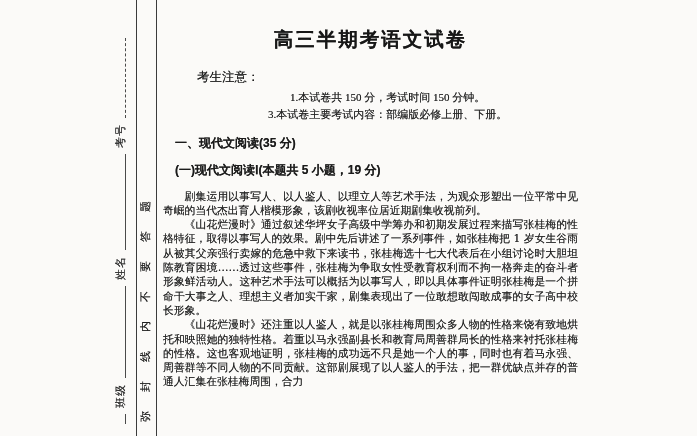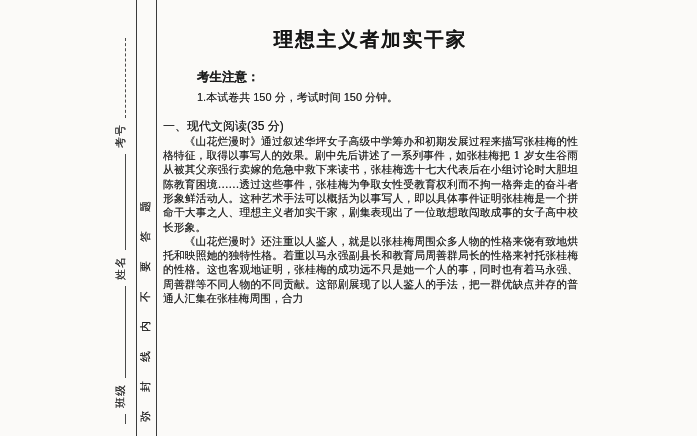--- a/index.html
+++ b/index.html
@@ -65,32 +65,33 @@
   }
   .paper-title {
     margin: 26px 0 0 0;
     text-align: center;
     font-size: 19.5px; font-weight: 700;
     letter-spacing: 2px; color: #171717;
     text-shadow: 0 0 0.5px #444;
   }
   .notice { margin: 16px 0 0 34px; }
   .notice-heading {
-    font-size: 12.5px; font-weight: 700; color: #1c1c1c;
+    font-size: 12.5px; font-weight: 400; color: #1c1c1c;
     margin-bottom: 3px; text-shadow: 0 0 0.4px #555;
   }
   .notice-item {
     font-size: 11px; line-height: 16.8px; color: #242424;
-    font-family: Liberation Sans, sans-serif;
+    font-family: Liberation Serif, serif;
     text-shadow: 0 0 0.3px #666;
+    text-align: center;
   }
   .section { margin-top: 13px; }
   .sec-heading {
-    font-size: 12px; font-weight: 400; color: #1b1b1b;
-    line-height: 15px; margin: 0;
+    font-size: 12px; font-weight: 700; color: #1b1b1b;
+    line-height: 15px; margin: 12px;
     text-shadow: 0 0 0.4px #555;
   }
   .sec-heading.indent { margin-left: 34px; }
   .body-text { margin-top: 1px; }
   .para {
     margin: 0;
     font-size: 10.8px; line-height: 14.3px;
     text-align: justify; text-indent: 2em;
     color: #242424;
     font-family: "DejaVu Serif", serif;
@@ -112,30 +113,33 @@
     <span class="fill-line end"></span>
   </div>
 
   <div class="binding-line inner"></div>
   <div class="binding-line outer"></div>
 
   <div class="rotated seal-strip">弥封线内不要答题</div>
 
   <div class="content">
 
-    <h1 class="paper-title">理想主义者加实干家</h1>
+    <h1 class="paper-title">高三半期考语文试卷</h1>
 
     <div class="notice">
       <div class="notice-heading">考生注意：</div>
       <div class="notice-item">1.本试卷共 150 分，考试时间 150 分钟。</div>
+      <div class="notice-item">3.本试卷主要考试内容：部编版必修上册、下册。</div>
     </div>
 
     <div class="section">
       <p class="sec-heading">一、现代文阅读(35 分)</p>
+      <p class="sec-heading">(一)现代文阅读Ⅰ(本题共 5 小题，19 分)</p>
     </div>
 
     <div class="body-text">
+      <p class="para">剧集运用以事写人、以人鉴人、以理立人等艺术手法，为观众形塑出一位平常中见奇崛的当代杰出育人楷模形象，该剧收视率位居近期剧集收视前列。</p>
       <p class="para">《山花烂漫时》通过叙述华坪女子高级中学筹办和初期发展过程来描写张桂梅的性格特征，取得以事写人的效果。剧中先后讲述了一系列事件，如张桂梅把 1 岁女生谷雨从被其父亲强行卖嫁的危急中救下来读书，张桂梅选十七大代表后在小组讨论时大胆坦陈教育困境……透过这些事件，张桂梅为争取女性受教育权利而不拘一格奔走的奋斗者形象鲜活动人。这种艺术手法可以概括为以事写人，即以具体事件证明张桂梅是一个拼命干大事之人、理想主义者加实干家，剧集表现出了一位敢想敢闯敢成事的女子高中校长形象。</p>
       <p class="para">《山花烂漫时》还注重以人鉴人，就是以张桂梅周围众多人物的性格来饶有致地烘托和映照她的独特性格。着重以马永强副县长和教育局周善群局长的性格来衬托张桂梅的性格。这也客观地证明，张桂梅的成功远不只是她一个人的事，同时也有着马永强、周善群等不同人物的不同贡献。这部剧展现了以人鉴人的手法，把一群优缺点并存的普通人汇集在张桂梅周围，合力</p>
     </div>
 
   </div>
 </div>
 
 </body></html>

